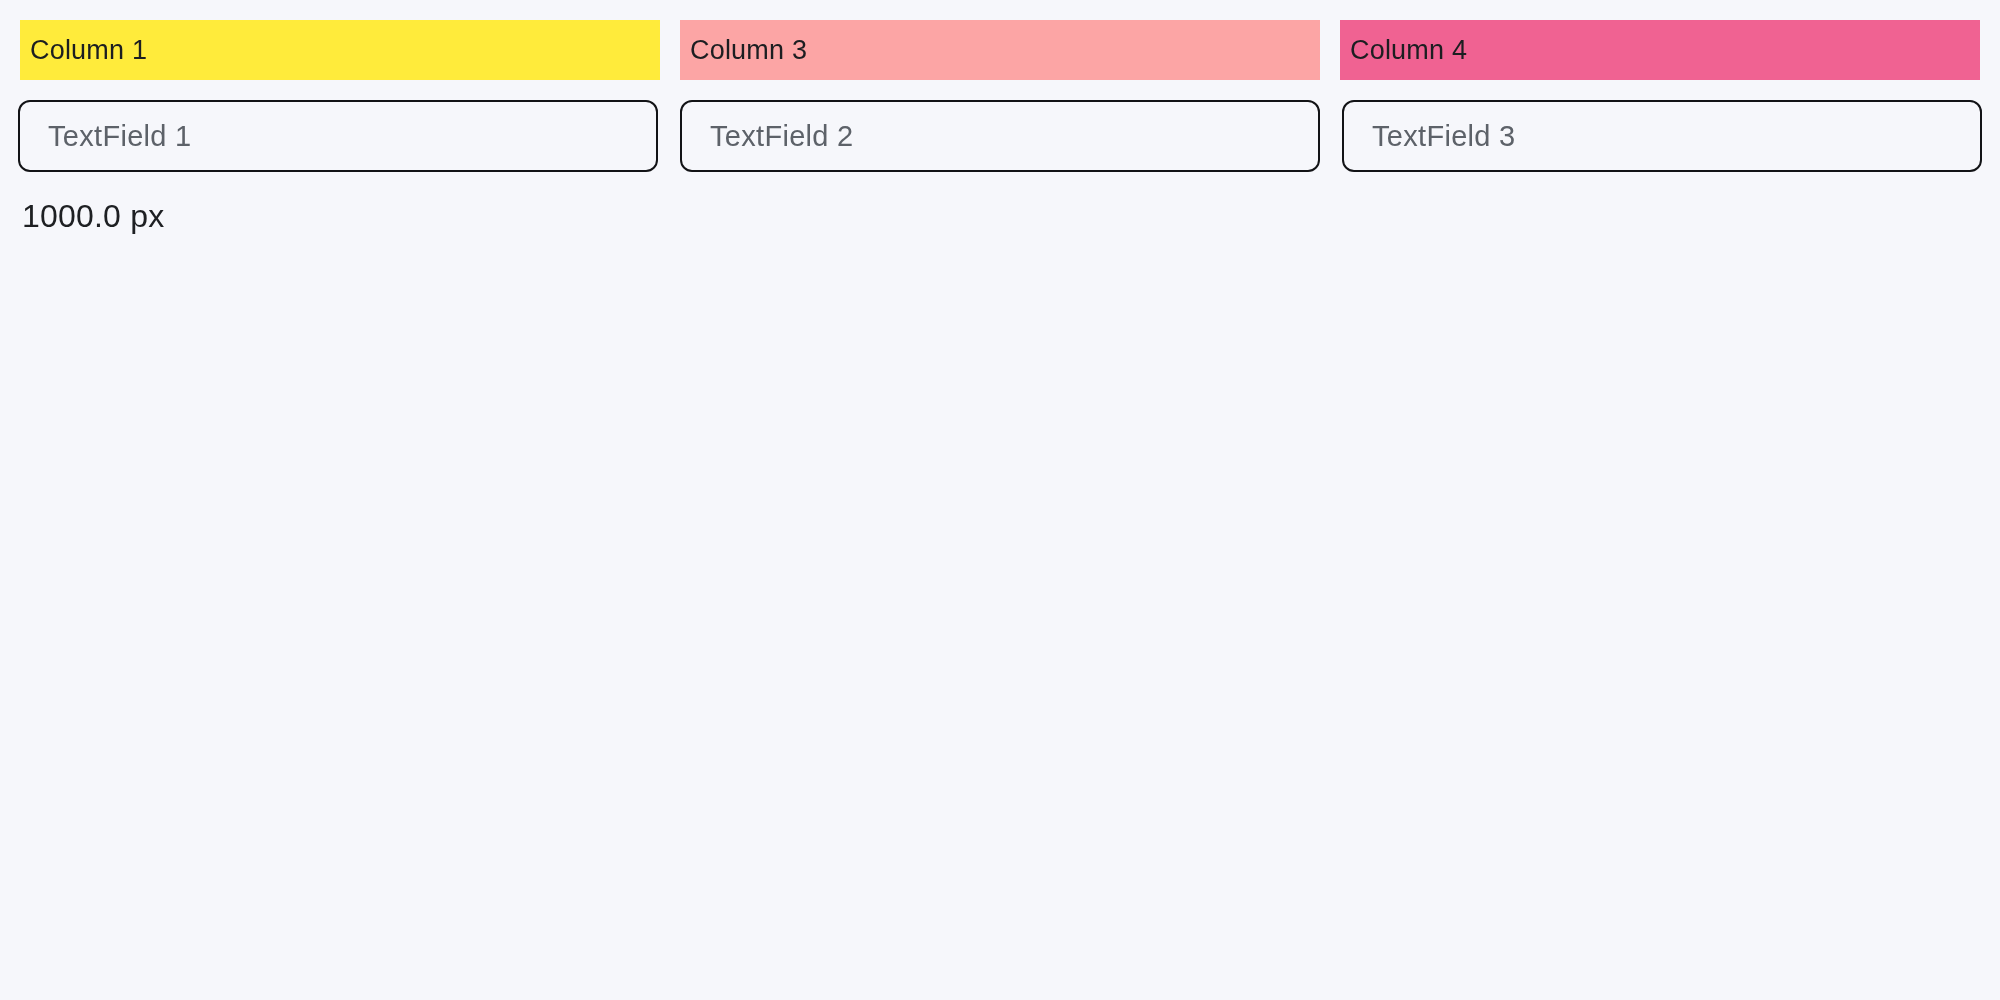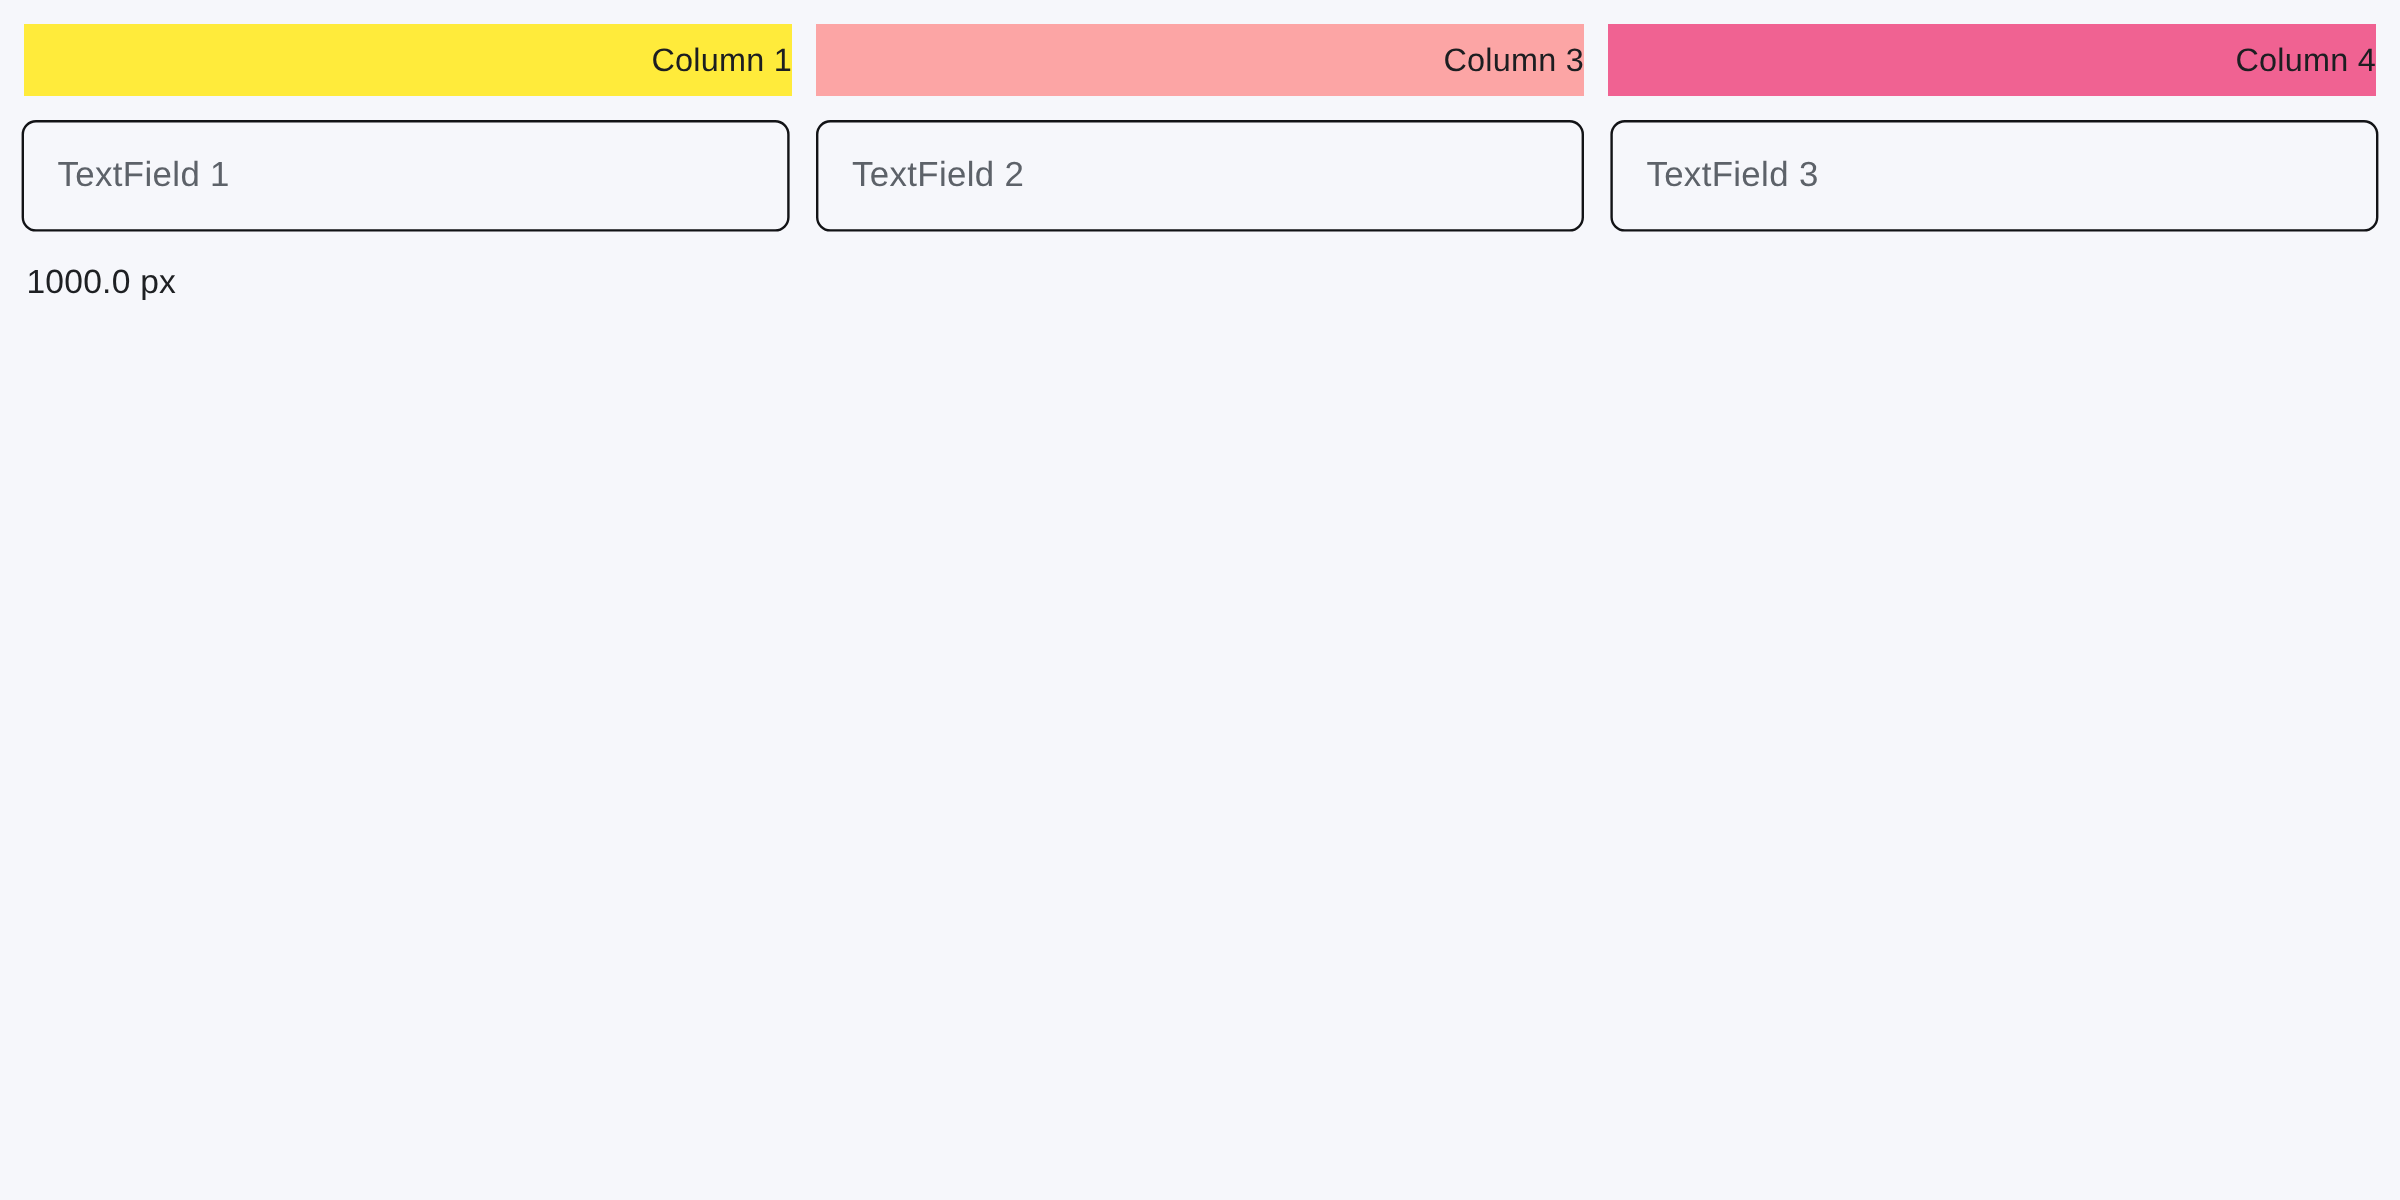--- a/index.html
+++ b/index.html
@@ -14,55 +14,54 @@
   .columns-row {
     display: flex;
     gap: 20px;
     padding: 20px 20px 0 20px;
   }
   .column {
     flex: 1;
     height: 60px;
     display: flex;
     align-items: center;
-    justify-content: flex-end;
   }
   .column-label {
     padding-left: 10px;
     font-size: 27px;
     color: #1C1E21;
     letter-spacing: 0.2px;
   }
   .fields-row {
     display: flex;
     gap: 22px;
     padding: 20px 18px 0 18px;
   }
   input.textfield {
     flex: 1;
     min-width: 0;
-    height: 93px;
+    height: 72px;
     box-sizing: border-box;
     background: transparent;
     border: 2px solid #121316;
     border-radius: 12px;
     padding: 0 20px 0 28px;
     font-family: "Liberation Sans", sans-serif;
     font-size: 29px;
     letter-spacing: 0.3px;
     color: #1C1E21;
     outline: none;
   }
   input.textfield::placeholder {
     color: #5D6269;
     opacity: 1;
   }
   .width-label {
     margin: 26px 16px 0 22px;
-    font-size: 28px;
+    font-size: 32px;
     color: #1E2023;
     letter-spacing: 0.2px;
   }
 </style>
 </head>
 <body style="background: rgb(246, 247, 251);">
 
 <div class="columns-row">
   <div class="column" style="background: rgb(255, 235, 59);">
     <span class="column-label">Column 1</span>

